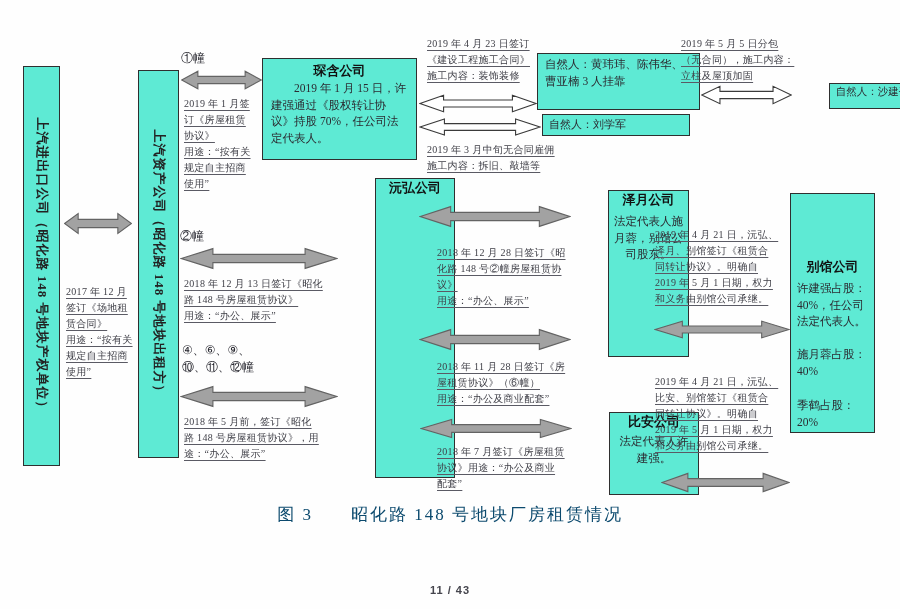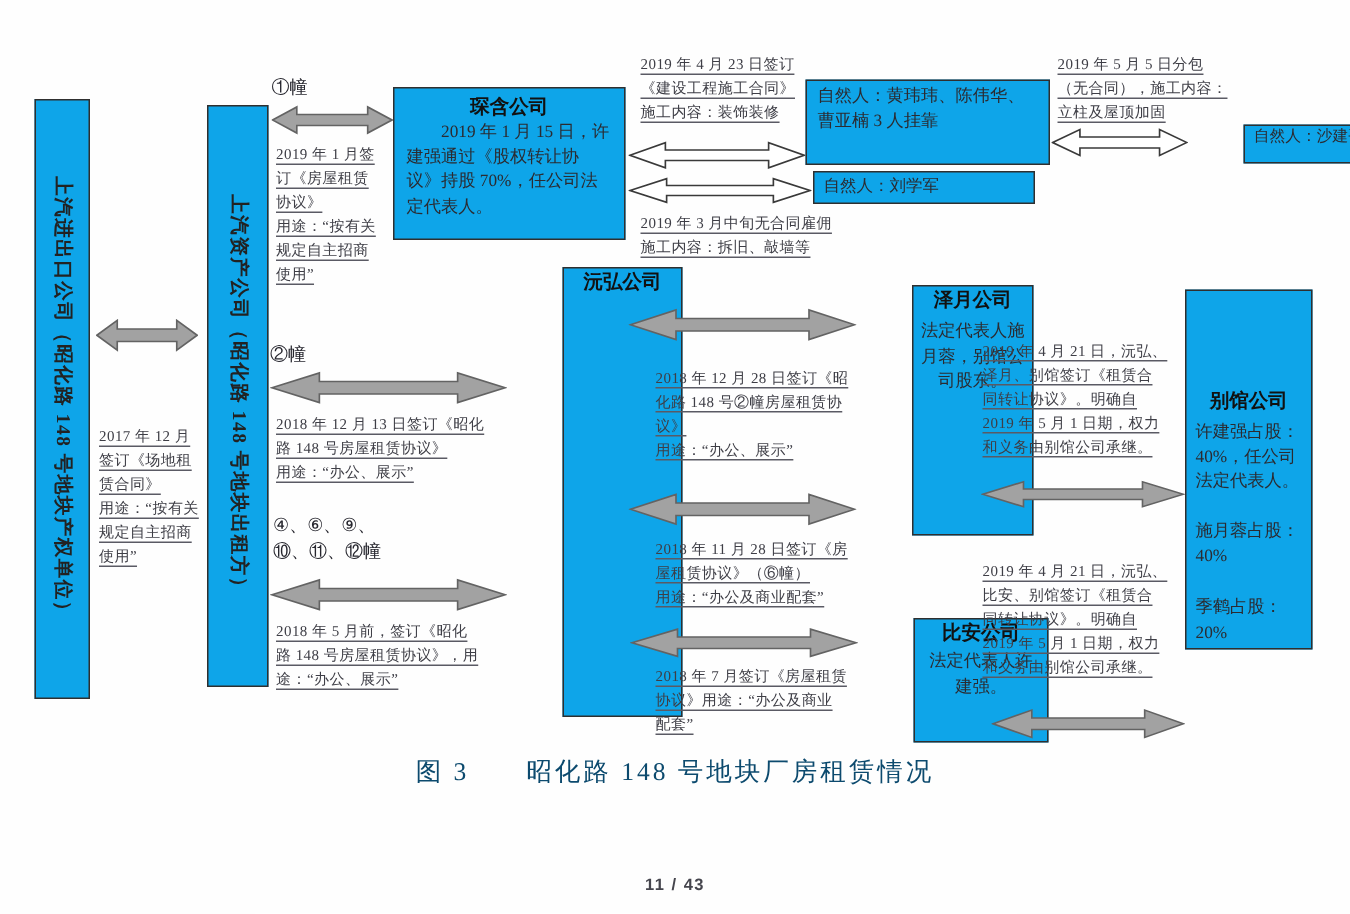--- a/index.html
+++ b/index.html
@@ -2,21 +2,21 @@
 <html><head>
 <meta charset="utf-8">
 <style>
   html,body { margin:0; padding:0; background:#ffffff; }
   .page {
     position:relative; width:900px; height:609px; background:#fefefe;
     font-family:"Liberation Serif","DejaVu Serif",serif; color:#1f1f1f;
     overflow:hidden;
   }
   .box {
-    position:absolute; border:1.2px solid #2f2f2f; background:#0ea5e9;
+    position:absolute; border:1.2px solid #2f2f2f; background:#5eead4;
     box-sizing:border-box;
   }
   .vtext {
     position:absolute; left:50%; top:50%; width:390px; height:18px;
     transform:translate(-50%,-50%) rotate(90deg);
     text-align:center; white-space:nowrap;
     font-weight:bold; font-size:13px; letter-spacing:1px; color:#222;
   }
   .btitle { font-weight:bold; font-size:13px; text-align:center; color:#111; }
   .bbody  { font-size:11.5px; line-height:1.45; color:#2b2b31; }
@@ -95,21 +95,21 @@
 施工内容：拆旧、敲墙等</div>
 
   <div class="box" style="left:537px;top:53px;width:163px;height:57px;padding:2px 7px">
     <div class="bbody">自然人：黄玮玮、陈伟华、曹亚楠 3 人挂靠</div>
   </div>
 
   <div class="box" style="left:542px;top:114px;width:148px;height:22px;padding:2px 6px">
     <div class="bbody" style="font-size:11px">自然人：刘学军</div>
   </div>
 
-  <div class="ann" style="left:705px;top:36px">2019 年 5 月 5 日分包
+  <div class="ann" style="left:681px;top:36px">2019 年 5 月 5 日分包
 （无合同），施工内容：
 立柱及屋顶加固</div>
   <div class="arrow" style="left:701px;top:84px;width:91px;height:22px"><svg width="100%" height="100%" viewBox="0 0 120 24" preserveAspectRatio="none">
         <path d="M1 12 L25 2.5 L25 8 L95 8 L95 2.5 L119 12 L95 21.5 L95 16 L25 16 L25 21.5 Z" fill="#ffffff" stroke="#3a3a3a" stroke-width="1.1" vector-effect="non-scaling-stroke"></path>
       </svg></div>
   <div class="box flexc" style="left:793px;top:83px;width:87px;height:26px">
     <div class="bbody" style="font-size:10.5px">自然人：沙建平</div>
   </div>
 
   <div class="lbl" style="left:180px;top:228px;width:148px">②幢</div>

